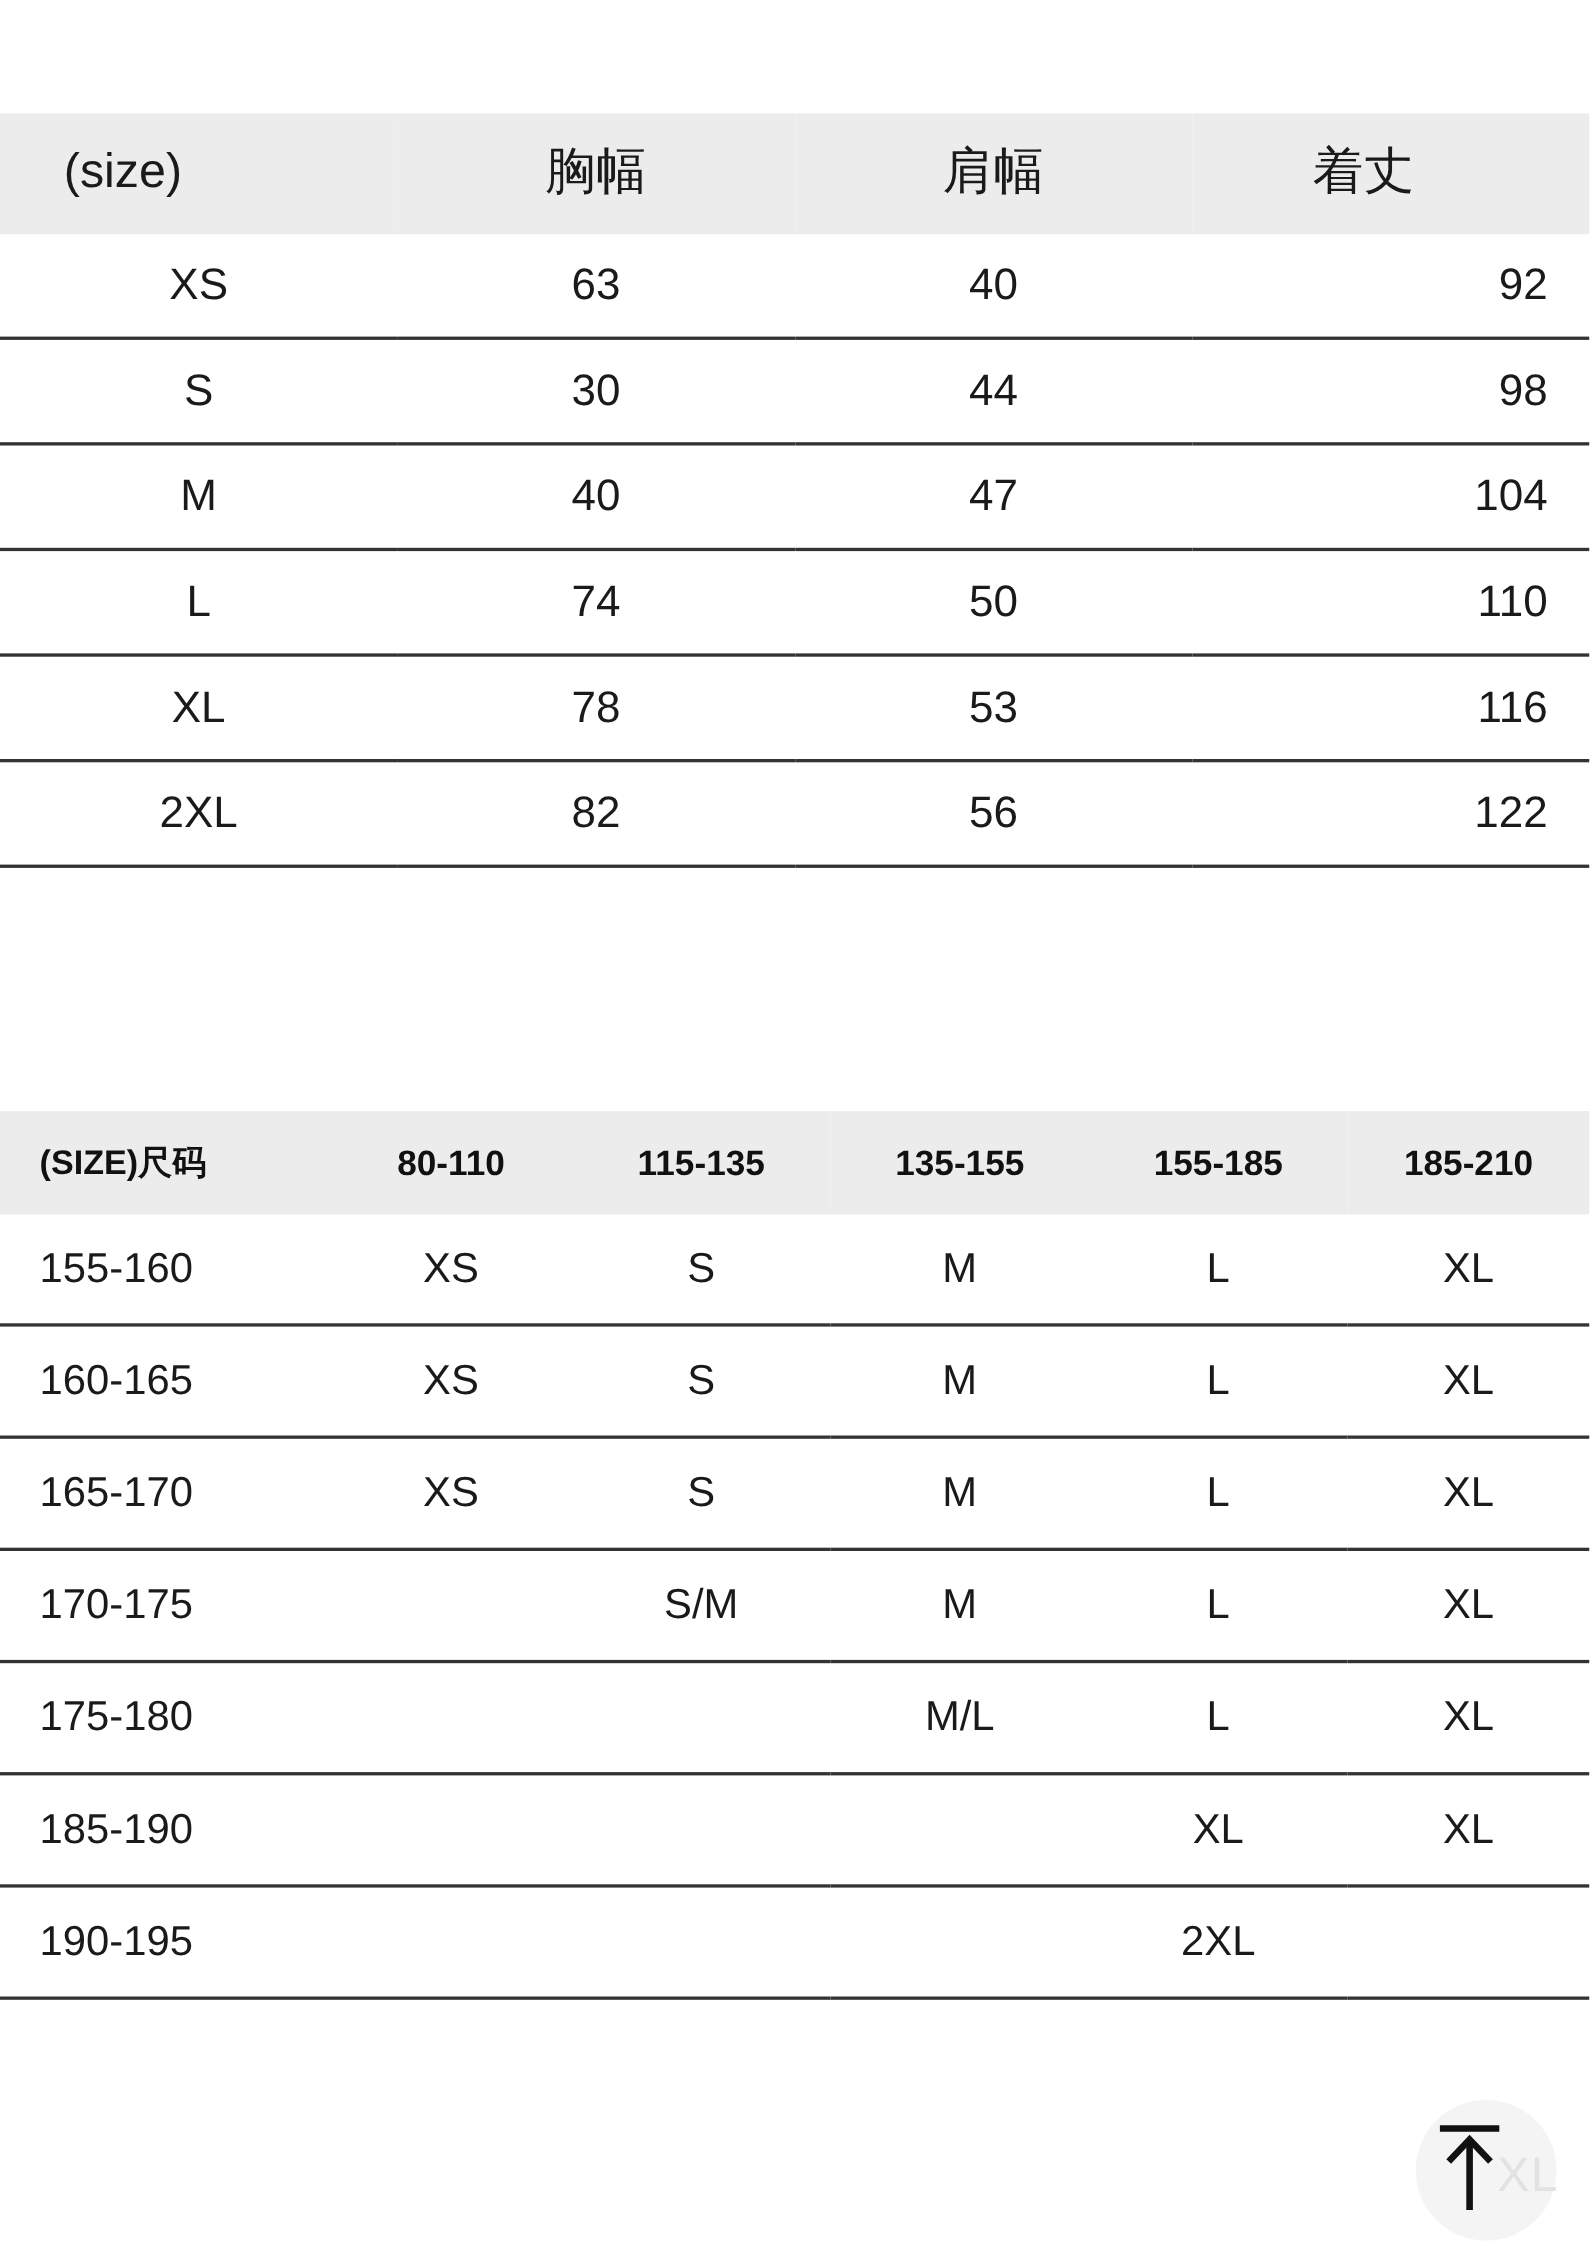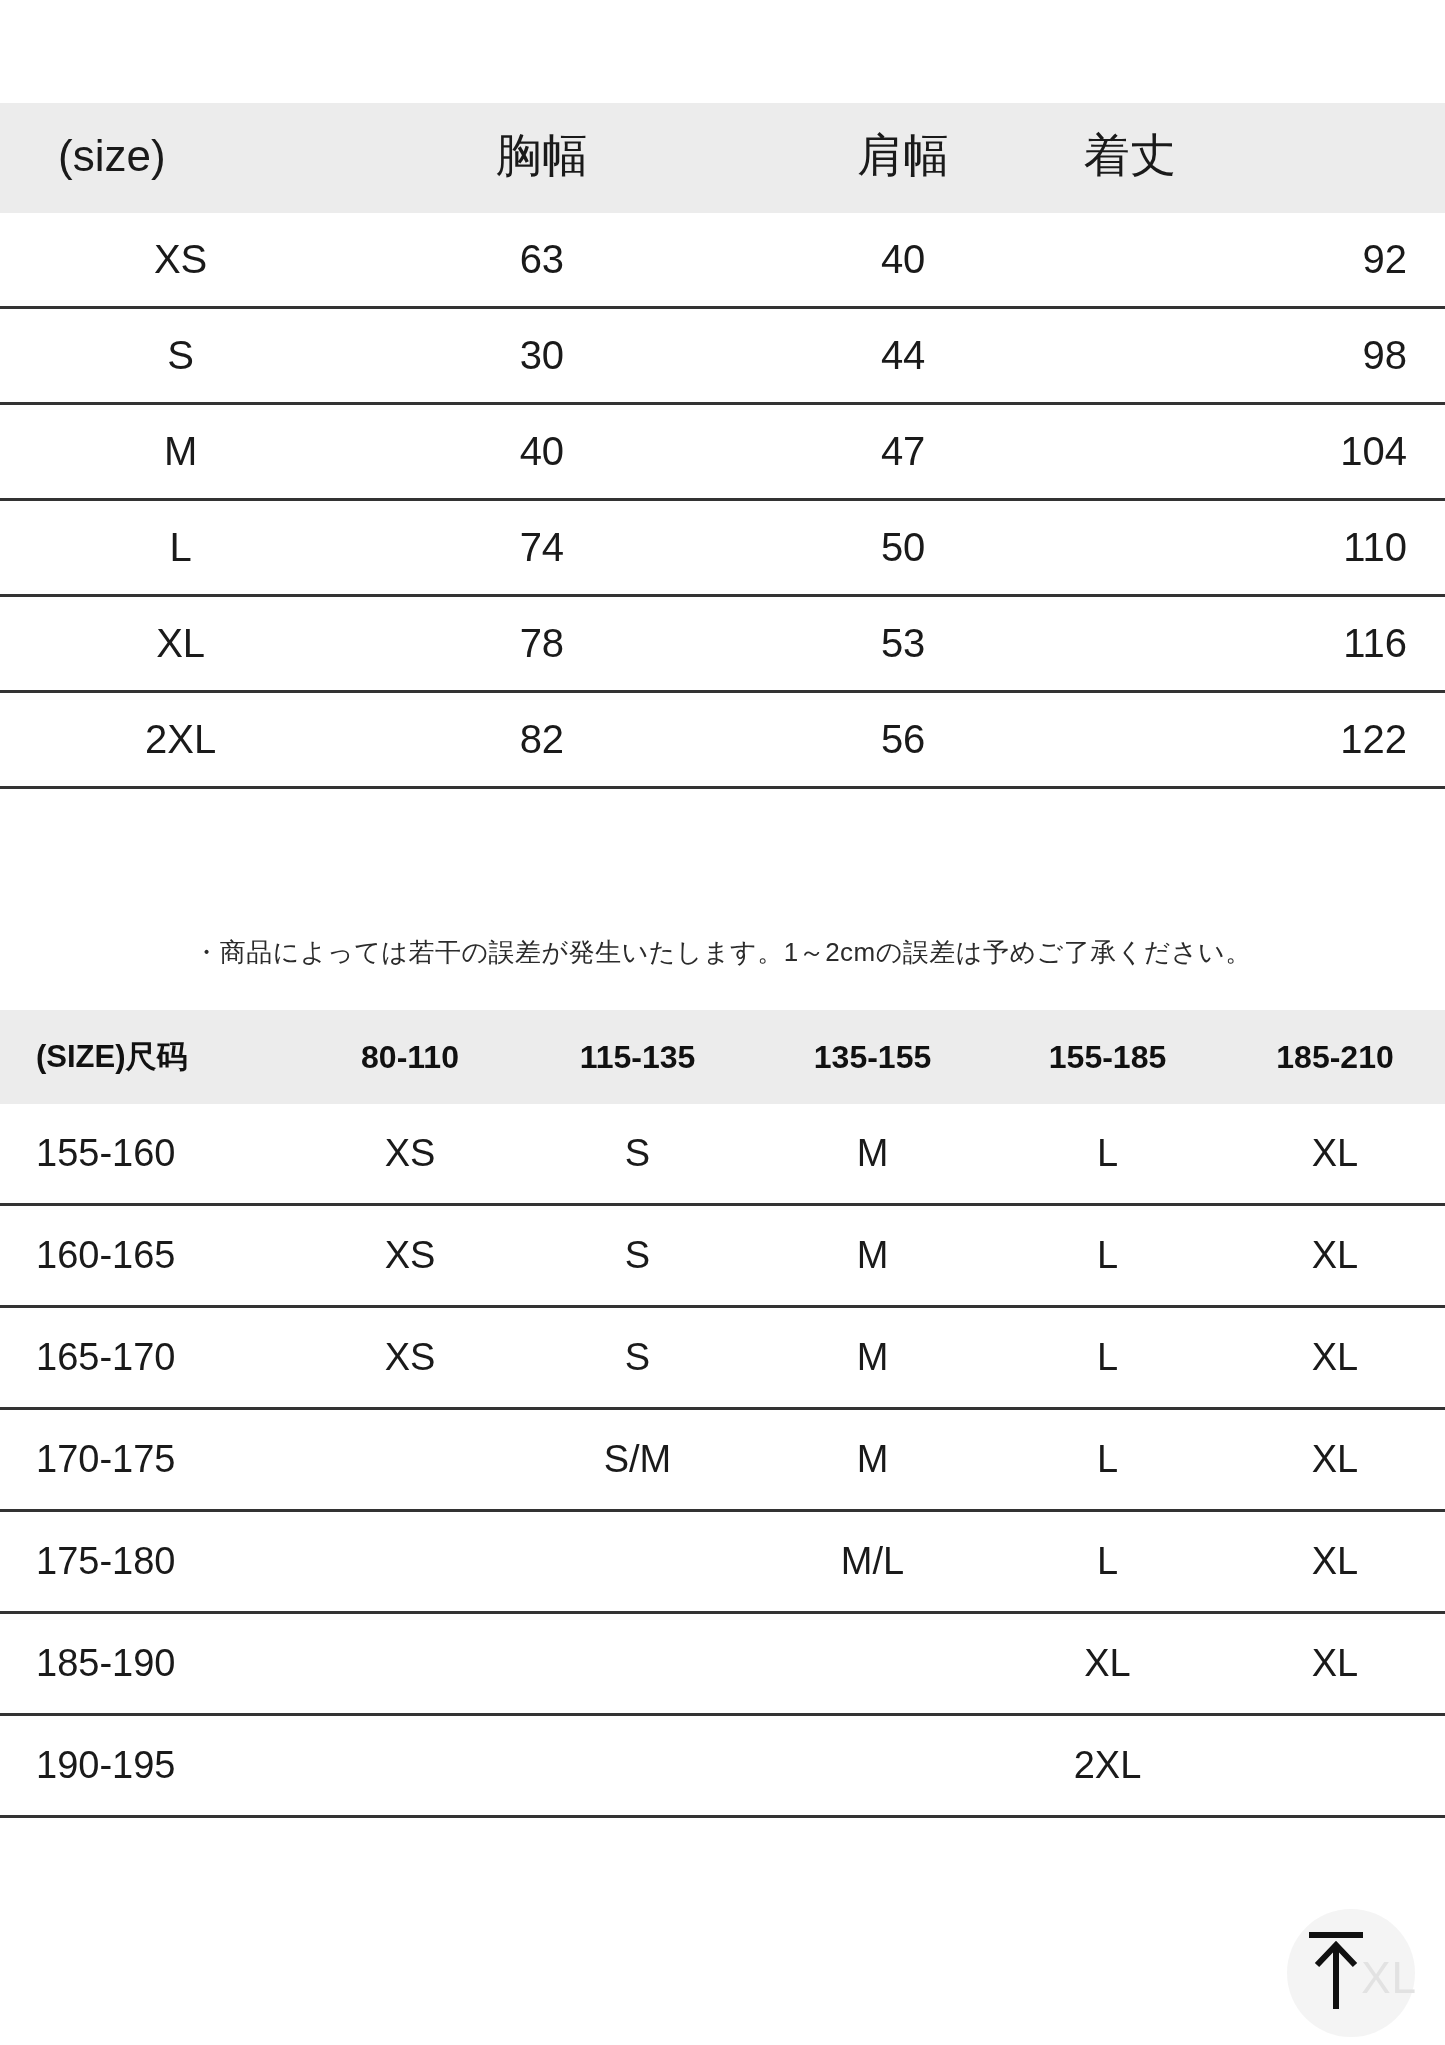--- a/index.html
+++ b/index.html
@@ -41,21 +41,21 @@
     font-size: 46px;
     color: #1a1a1a;
   }
   table.measure thead th.col-size {
     text-align: left;
     padding-left: 58px;
     font-size: 44px;
   }
   table.measure thead th.col-a { text-align: center; }
   table.measure thead th.col-b { text-align: center; }
-  table.measure thead th.col-c { text-align: left; padding-right: 50px; }
+  table.measure thead th.col-c { text-align: center; padding-right: 50px; }
 
   table.measure tbody td {
     font-size: 40px;
     color: #1a1a1a;
     padding: 24px 0 24px 0;
     border-bottom: 3px solid #333333;
   }
   table.measure tbody tr:last-child td { border-bottom: 3px solid #333333; }
   table.measure td.c-size { text-align: center; width: 290px; }
   table.measure td.c-a    { text-align: center; width: 330px; }
@@ -201,21 +201,20 @@
         <tr>
           <td class="c-size">2XL</td>
           <td class="c-a">82</td>
           <td class="c-b">56</td>
           <td class="c-c">122</td>
         </tr>
       </tbody>
     </table>
   </div>
 
-  <div class="note">・商品によっては若干の誤差が発生いたします。1～2cmの誤差は予めご了承ください。</div>
 
   <div class="size-wrap">
     <table class="sizechart">
       <colgroup>
         <col class="c0">
           <col class="c1">
           <col class="c2">
           <col class="c3">
           <col class="c4">
           <col class="c5">

